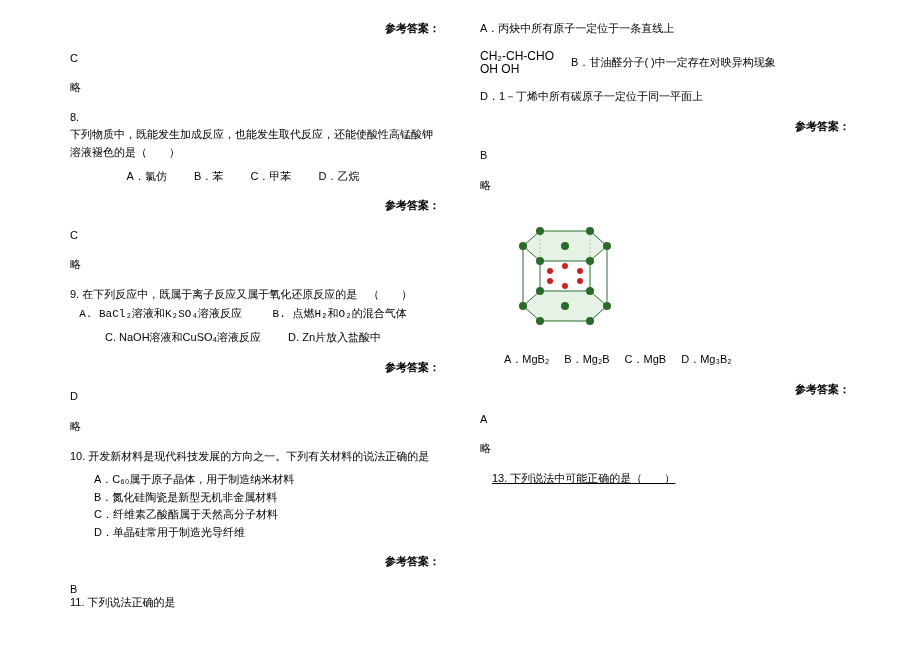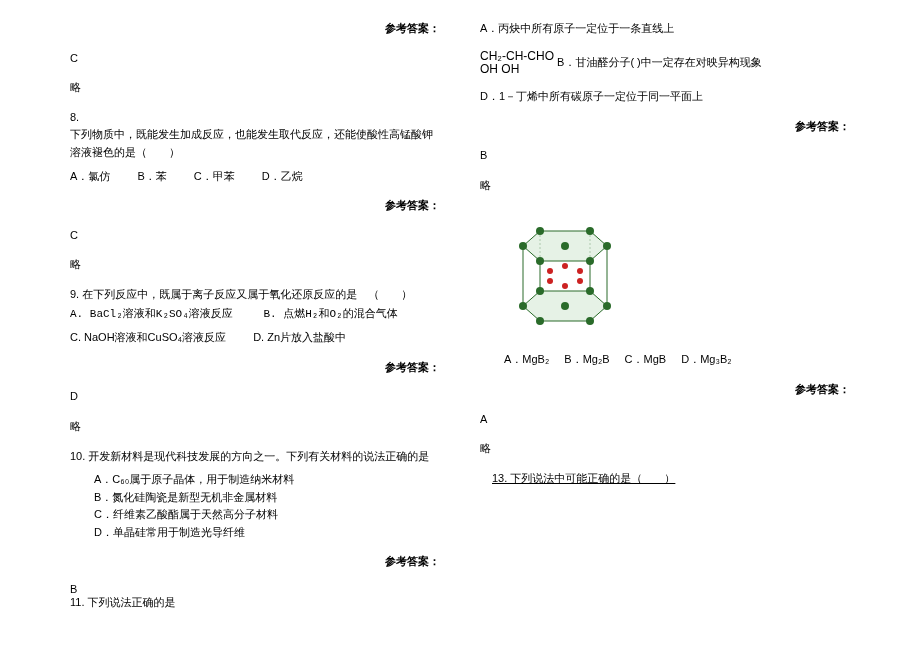--- a/index.html
+++ b/index.html
@@ -29,33 +29,35 @@
     }
     .block {
       margin-bottom: 12px;
       line-height: 1.6;
     }
     .indent {
       padding-left: 24px;
     }
     .options {
       margin-top: 6px;
+      text-align: center;
     }
     .options span {
       margin-right: 24px;
     }
     .options-compact span {
       margin-right: 12px;
     }
     .small-formula {
       font-size: 12px;
       line-height: 1.1;
     }
     .inline-opt {
       display: inline-block;
+      margin-left: 14px;
     }
     .diagram {
       display: flex;
       justify-content: flex-start;
       padding-left: 30px;
       margin: 10px 0 15px 0;
     }
   </style>
 </head>
 <body>

